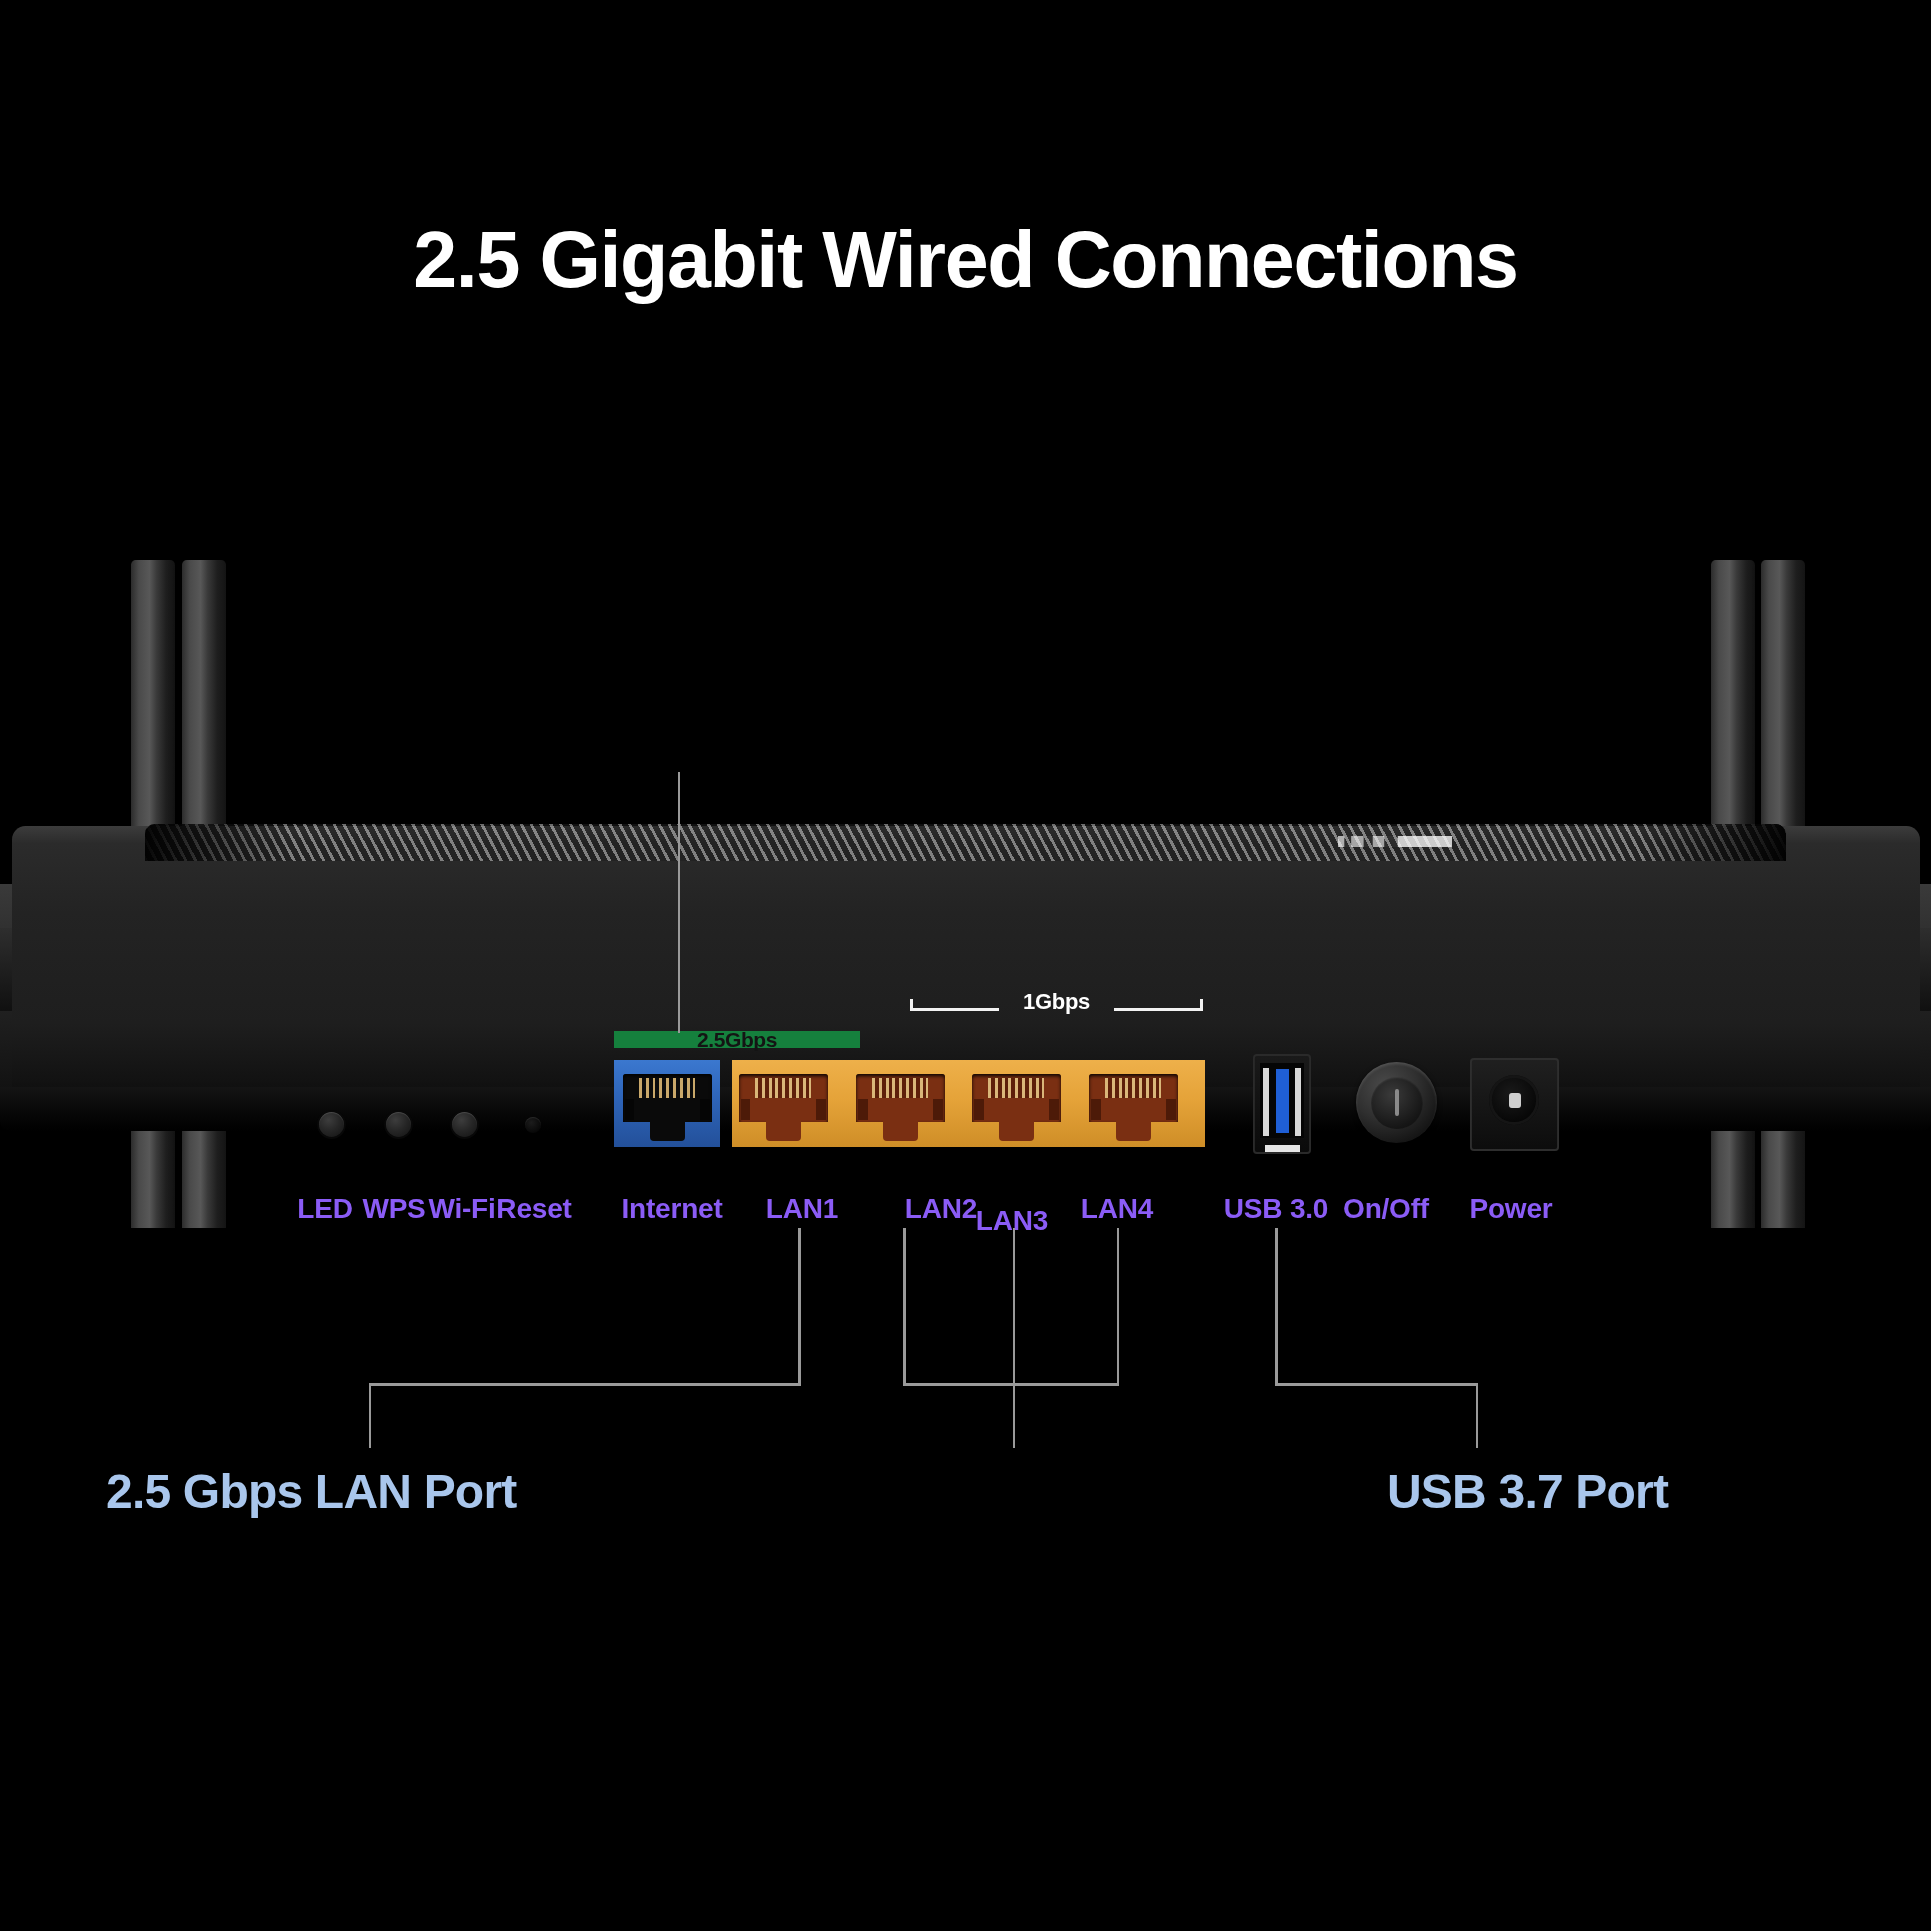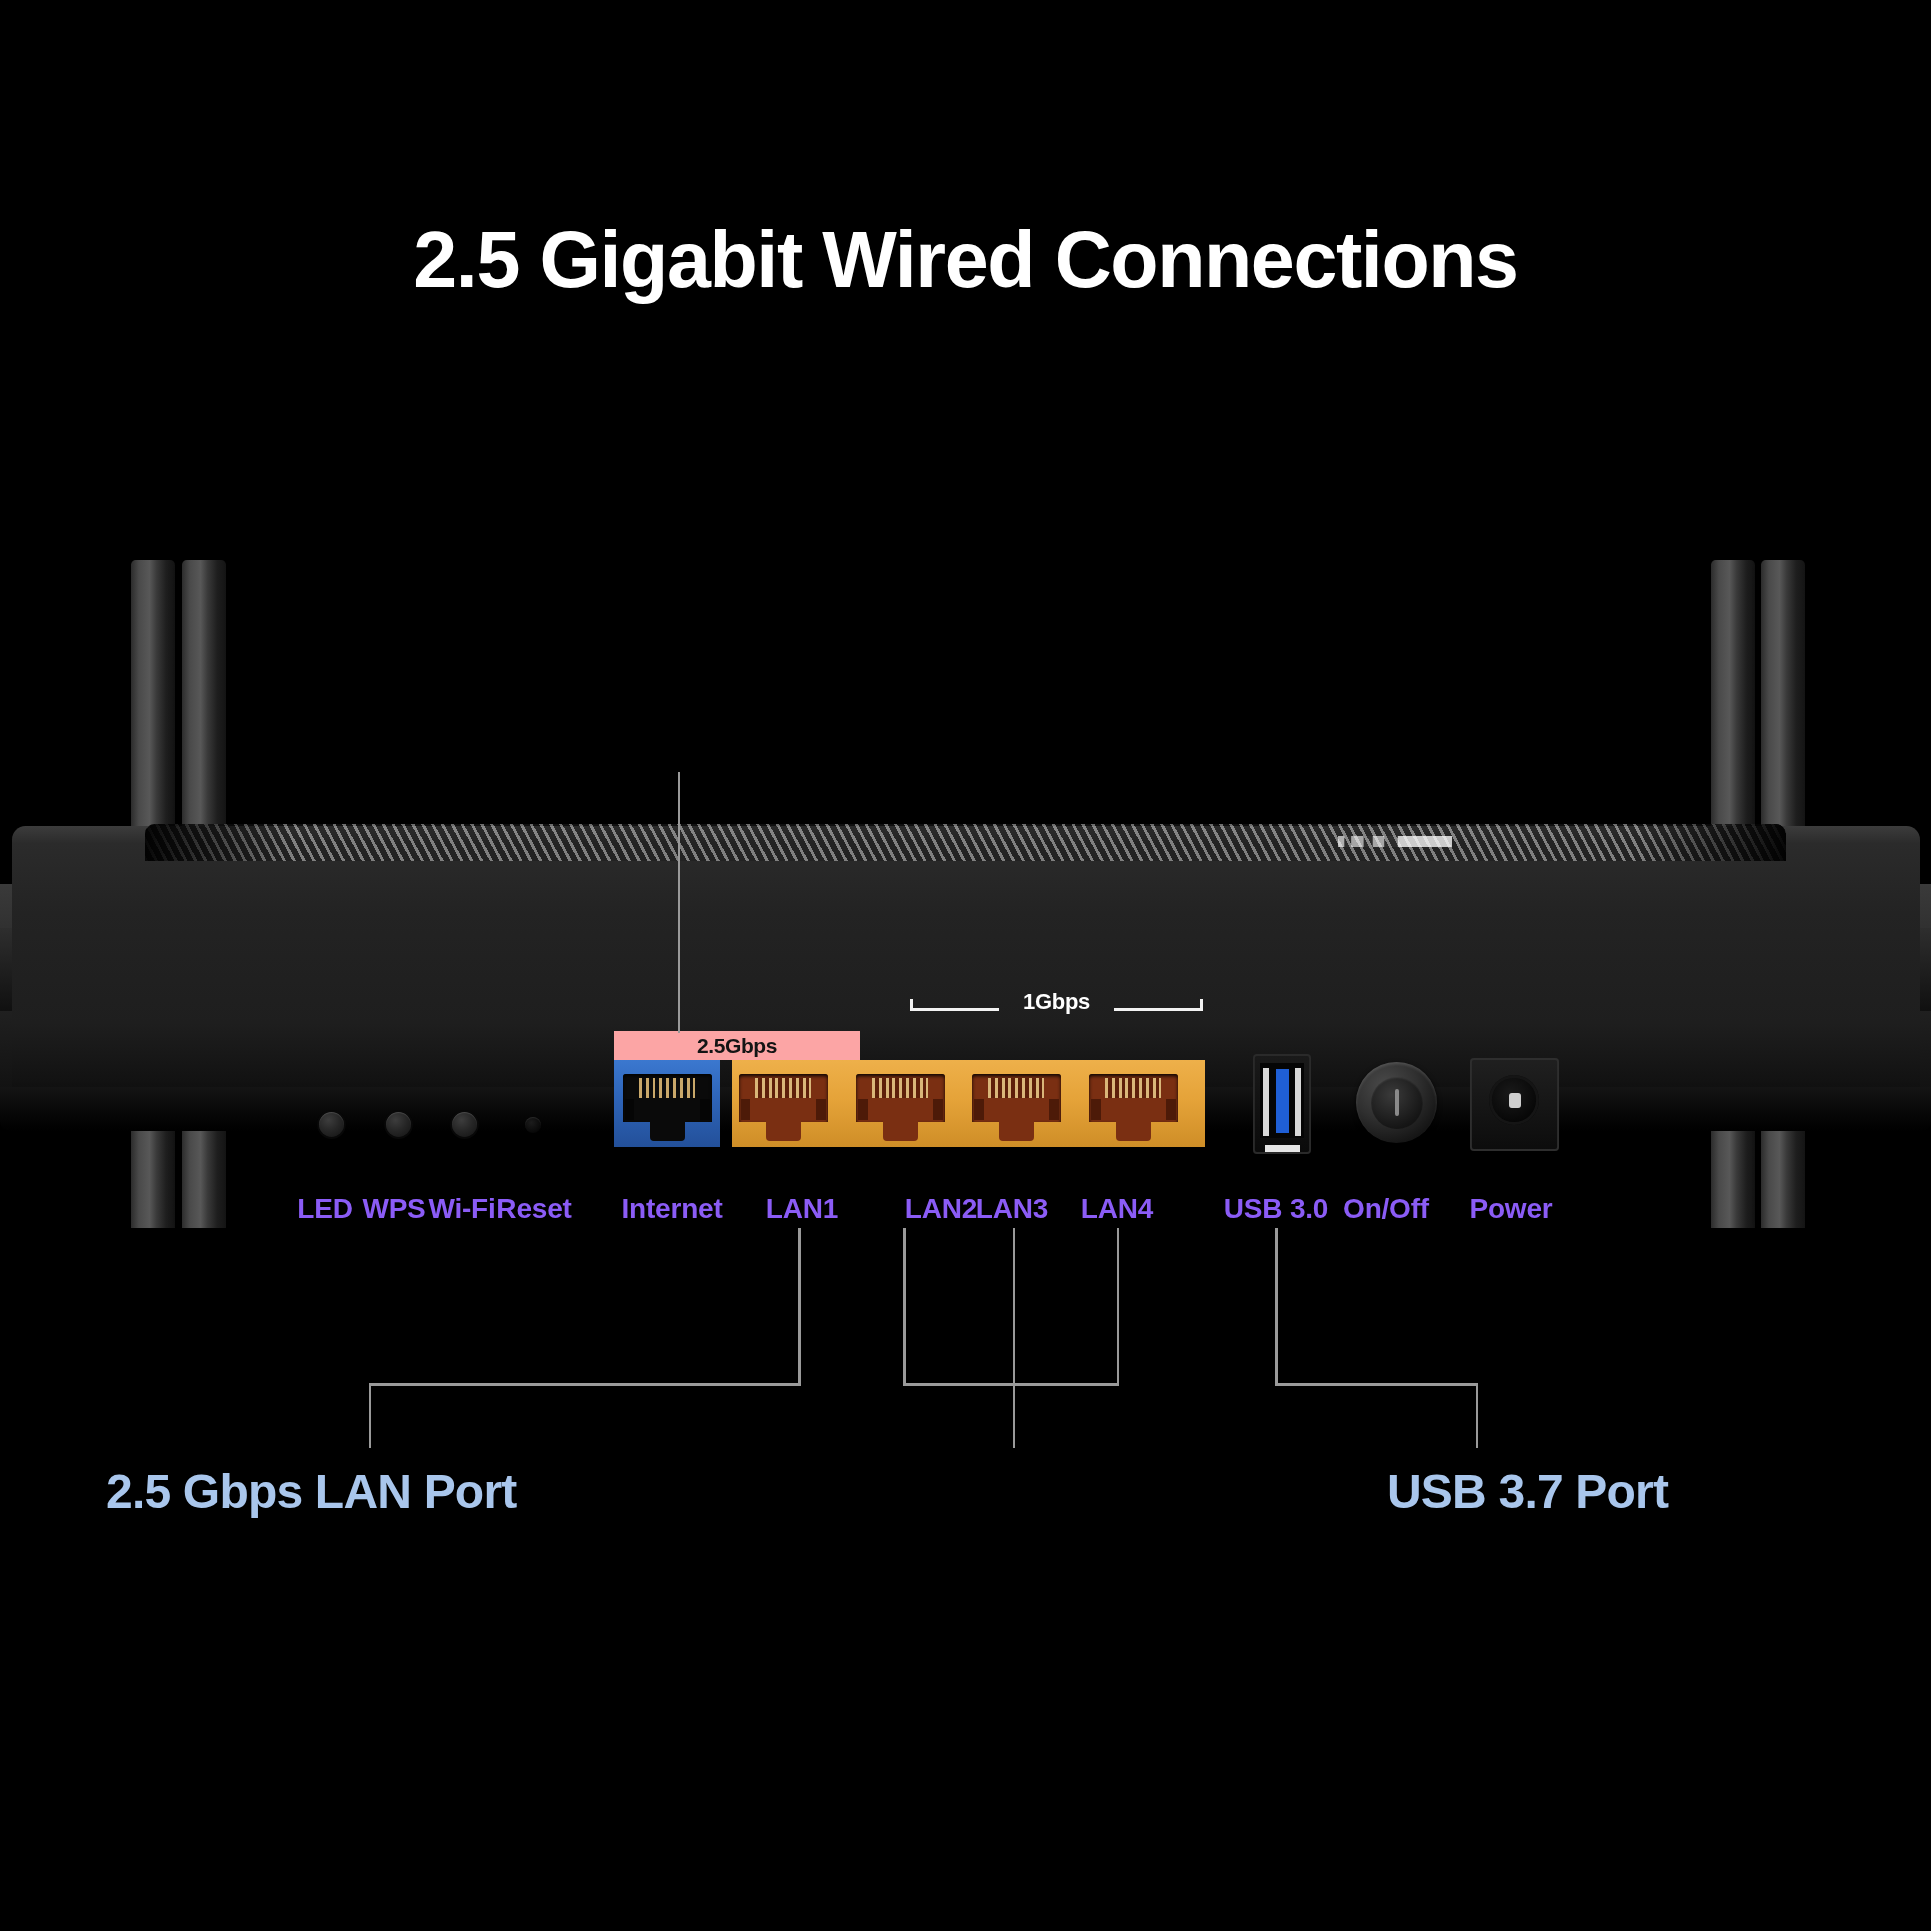--- a/index.html
+++ b/index.html
@@ -168,22 +168,22 @@
   .btn-reset { left: 525px; top: 1117px; width: 16.4px; height: 16.4px;
                background: radial-gradient(circle at 40% 35%, #1c1c1c, #050505 80%);
                box-shadow: inset 0 1px 1px rgba(255,255,255,0.10); }
 
   
   .badge-25 {
     position: absolute;
     left: 614px;
     top: 1031px;
     width: 246px;
-    height: 29px;
-    background: #fca5a5;
+    height: 17px;
+    background: #15803d;
     display: flex;
     align-items: center;
     justify-content: center;
   }
   .badge-25 span {
     color: #141414;
     font-size: 21px;
     font-weight: bold;
     letter-spacing: -0.4px;
   }
@@ -535,21 +535,21 @@
     <div class="pin"></div>
   </div>
 
   <div class="port-label" style="left:325px;">LED</div>
   <div class="port-label" style="left:394px;">WPS</div>
   <div class="port-label" style="left:462px;">Wi-Fi</div>
   <div class="port-label" style="left:534px;">Reset</div>
   <div class="port-label" style="left:672px;">Internet</div>
   <div class="port-label" style="left:802px;">LAN1</div>
   <div class="port-label" style="left:908px;margin-left:33px;">LAN2</div>
-  <div class="port-label" style="left:1012px;">LAN3</div>
+  <div class="port-label" style="left:1012px;margin-top:12px;">LAN3</div>
   <div class="port-label" style="left:1117px;">LAN4</div>
   <div class="port-label" style="left:1276px;">USB 3.0</div>
   <div class="port-label" style="left:1386px;">On/Off</div>
   <div class="port-label" style="left:1511px;">Power</div>
 
   <svg id="leaders" viewBox="0 0 2000 2000" width="1931" height="1931">
     <g stroke="#9a9a9a" stroke-width="2.5" fill="none" shape-rendering="crispEdges">
 
       <path d="M 703 800 L 703 1070"></path>
 

